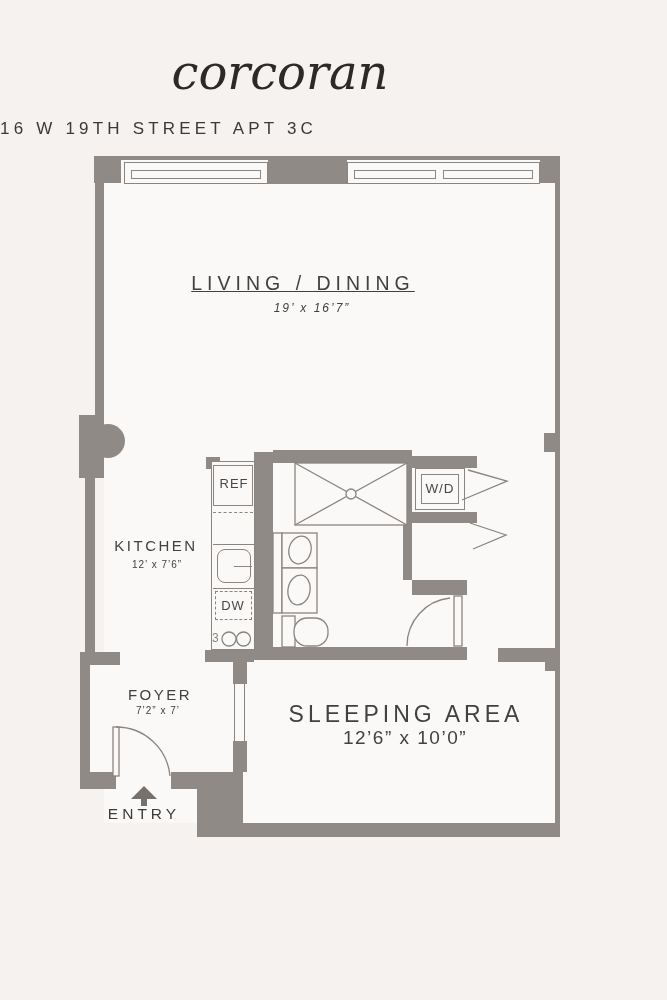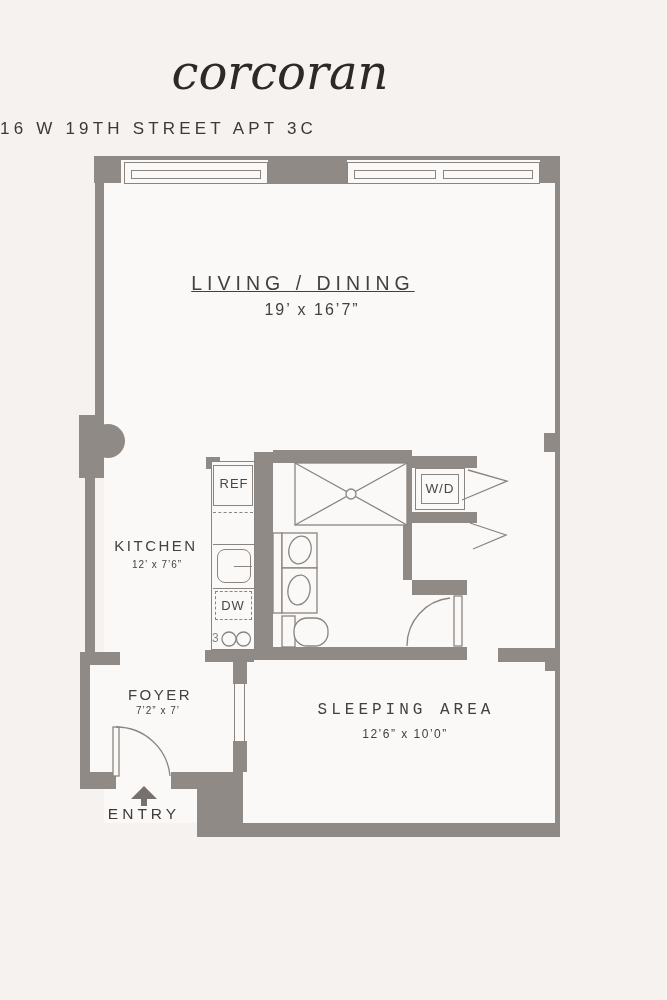--- a/index.html
+++ b/index.html
@@ -6,21 +6,21 @@
   body{width:667px;height:1000px;background:#f5f2ef;font-family:"Liberation Sans",sans-serif;}
   .page{position:relative;width:560px;height:1000px;overflow:hidden;}
   .paper{position:absolute;background:#fbf9f7;}
   .w{position:absolute;background:#8f8a85;}
   .fr{position:absolute;background:#fbf9f7;border:1.3px solid #8a8580;box-sizing:border-box;}
   .ln{position:absolute;background:#8a8580;}
   .dash{position:absolute;border-top:1.6px dashed #8a8580;height:0;}
   .dashbox{position:absolute;background:#fbf9f7;border:1.4px dashed #8a8580;box-sizing:border-box;}
   .lbl{position:absolute;transform:translateX(-50%);white-space:nowrap;color:#434140;}
   .room-name{font-size:19.5px;letter-spacing:5px;}
-  .room-dims{font-size:16px;letter-spacing:2px;}
+  .room-dims{font-size:12px;letter-spacing:2px;font-style:italic;}
   .sm-name{font-size:15px;letter-spacing:2.5px;}
   .sm-dims{font-size:10px;letter-spacing:1px;}
   .fixture-lbl{font-size:13px;letter-spacing:1px;color:#4a4846;}
   .logo{position:absolute;top:44px;left:0;width:100%;text-align:center;
         font-family:"DejaVu Serif",serif;font-style:italic;font-size:48px;color:#2c2a28;}
   .address{position:absolute;top:119px;left:0;width:100%;
            font-size:17px;letter-spacing:4.2px;color:#3b3938;}
   .footer-note{position:absolute;top:845px;right:84px;font-size:13.5px;font-style:italic;
                letter-spacing:.4px;color:#3d3b39;}
   .entry-word{position:absolute;transform:translateX(-50%);font-size:15.5px;letter-spacing:4px;color:#3e3c3a;}
@@ -121,22 +121,22 @@
 
   <div class="lbl room-name" style="left:303px;top:272px;text-decoration:underline;">LIVING / DINING</div>
   <div class="lbl room-dims" style="left:312px;top:301px;">19’ x 16’7”</div>
 
   <div class="lbl sm-name" style="left:156px;top:537px;">KITCHEN</div>
   <div class="lbl sm-dims" style="left:157px;top:559px;">12’ x 7’6”</div>
 
   <div class="lbl sm-name" style="left:160px;top:686px;">FOYER</div>
   <div class="lbl sm-dims" style="left:158px;top:705px;">7’2” x 7’</div>
 
-  <div class="lbl" style="left:406px;top:701px;font-size:16px;letter-spacing:4px;font-family:Liberation Mono, monospace;">SLEEPING AREA</div>
-  <div class="lbl" style="left:405px;top:727px;font-size:12px;letter-spacing:1.5px;">12’6” x 10’0”</div>
+  <div class="lbl" style="left:406px;top:701px;font-size:23px;letter-spacing:4px;">SLEEPING AREA</div>
+  <div class="lbl" style="left:405px;top:727px;font-size:19px;letter-spacing:1.5px;">12’6” x 10’0”</div>
 
   <div class="lbl fixture-lbl" style="left:234px;top:476px;">REF</div>
   <div class="lbl fixture-lbl" style="left:233px;top:598px;">DW</div>
   <div class="lbl fixture-lbl" style="left:440px;top:481px;font-size:13.5px;">W/D</div>
   <div style="position:absolute;left:212px;top:631px;font-size:12px;color:#8a8580;">3</div>
 
   <div class="arrow-tri" style="left:131px;top:786px;"></div>
   <div class="arrow-stem" style="left:141px;top:798px;width:6px;height:8px;"></div>
   <div class="entry-word" style="left:144px;top:805px;">ENTRY</div>
 

